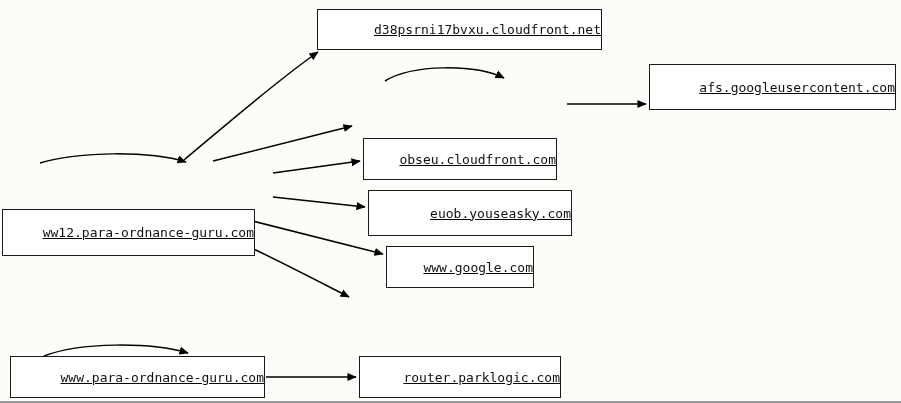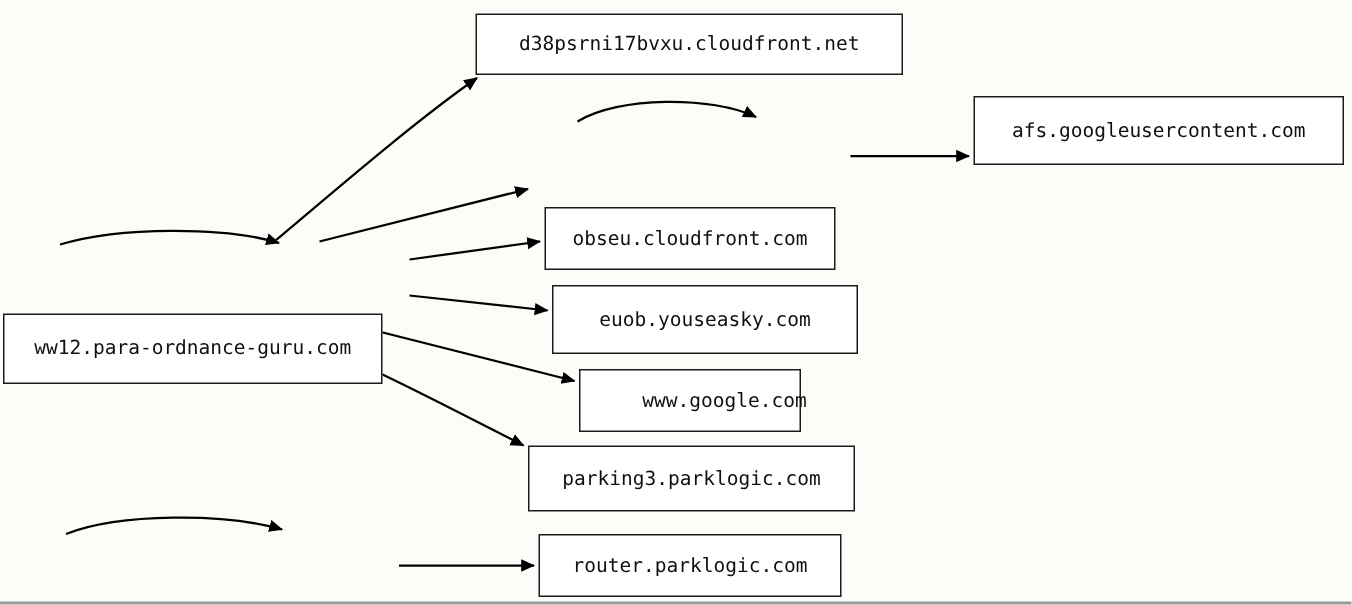--- a/index.html
+++ b/index.html
@@ -30,21 +30,22 @@
     height: 403px;
     pointer-events: none;
   }
   .node {
     position: absolute;
     box-sizing: border-box;
     background: #ffffff;
     border: 1px solid #1a1a1a;
     display: flex;
     align-items: center;
-    justify-content: center;
+    justify-content: flex-end;
+    text-decoration: underline;
   }
   .node-label {
     font-family: "DejaVu Sans Mono", "Liberation Mono", monospace;
     font-size: 13px;
     color: #101010;
     white-space: nowrap;
     letter-spacing: 0px;
   }
 </style>
 </head>
@@ -96,26 +97,26 @@
   </div>
 
   <div class="node" id="node-euob" style="left:368px; top:190px; width:204px; height:46px;">
     <span class="node-label">euob.youseasky.com</span>
   </div>
 
   <div class="node" id="node-google" style="left:386px; top:246px; width:148px; height:42px;padding-left:46px;">
     <span class="node-label">www.google.com</span>
   </div>
 
-  <div class="node" id="node-parking3" style="left:352px; top:297px; width:218px; height:44px;">
-    <span class="node-label">parking3.parklogic.com</span>
-  </div>
 
   <div class="node" id="node-router" style="left:359px; top:356px; width:202px; height:42px;">
     <span class="node-label">router.parklogic.com</span>
   </div>
 
   <div class="node" id="node-ww12" style="left:2px; top:162px; width:253px; height:47px;margin-top:47px;">
     <span class="node-label">ww12.para-ordnance-guru.com</span>
   </div>
 
+  <div class="node" id="node-wwwpara" style="left:10px; top:356px; width:255px; height:42px;">
+    <span class="node-label">www.para-ordnance-guru.com</span>
+  </div>
 
 </div>
 
 </body></html>

